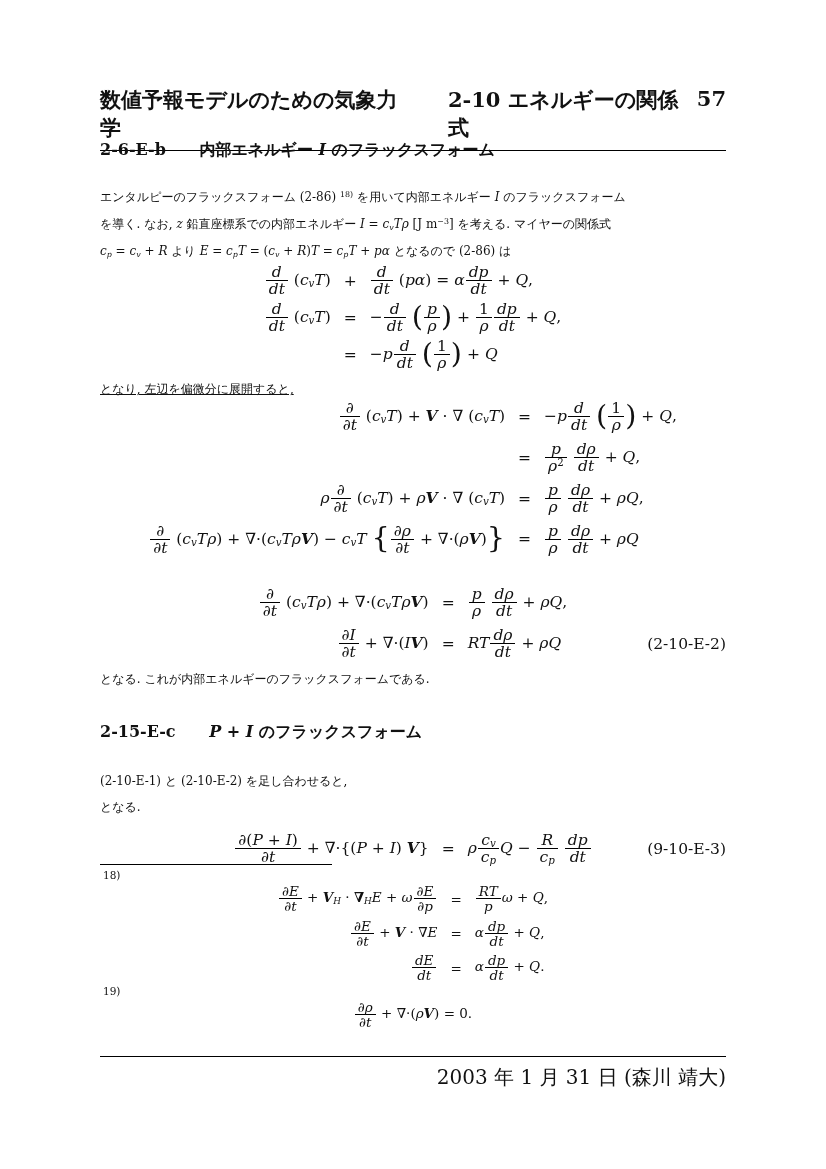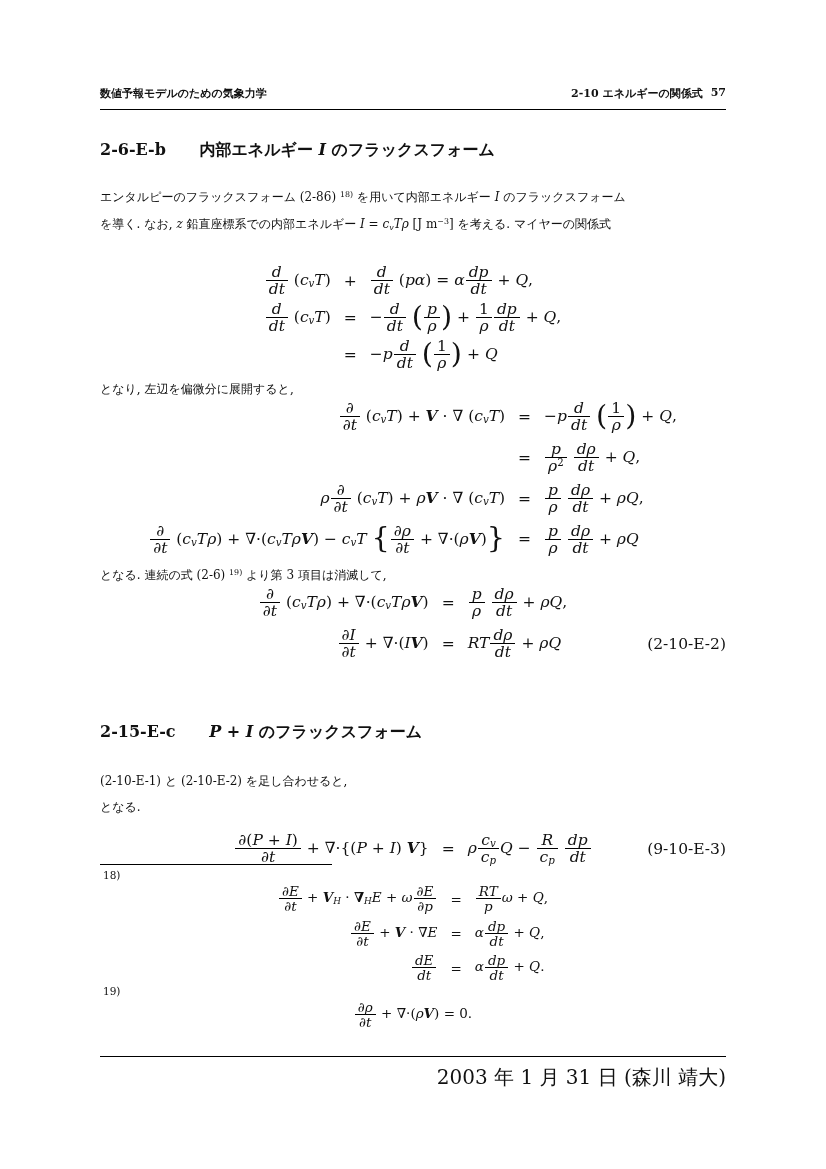--- a/index.html
+++ b/index.html
@@ -14,21 +14,21 @@
     overflow: hidden;
   }
   .abs { position: absolute; left: 100px; right: 100px; }
 
   
   .hdr {
     display: flex;
     justify-content: space-between;
     align-items: baseline;
     font-weight: bold;
-    font-size: 11px;
+    font-size: 21px;
     border-bottom: 1.6px solid #000;
     padding-bottom: 8px;
   }
   .hdr .rgt { display: flex; gap: 8px; margin-left: 41px; }
 
   
   .shead { font-weight: bold; font-size: 16px; }
   .shead .slabel { display: inline-block; margin-right: 28px; font-style: normal; }
 
   
@@ -83,41 +83,42 @@
   </div>
 
   <div class="abs shead" style="top:140px;">
     <span class="slabel">2-6-E-b</span>
     <span>内部エネルギー <i>I</i> のフラックスフォーム</span>
   </div>
 
   <div class="abs btxt" style="top:184px;">
     <div>エンタルピーのフラックスフォーム (2-86) <sup>18)</sup> を用いて内部エネルギー <i>I</i> のフラックスフォーム</div>
     <div>を導く. なお, <i>z</i> 鉛直座標系での内部エネルギー <i>I</i> = <i>c</i><sub><i>v</i></sub><i>T</i><i>ρ</i> [<span class="up">J m</span><sup>−3</sup>] を考える. マイヤーの関係式</div>
+    <div><i>c</i><sub><i>p</i></sub> = <i>c</i><sub><i>v</i></sub> + <i>R</i> より <i>E</i> = <i>c</i><sub><i>p</i></sub><i>T</i> = (<i>c</i><sub><i>v</i></sub> + <i>R</i>)<i>T</i> = <i>c</i><sub><i>p</i></sub><i>T</i> + <i>p</i><i>α</i> となるので (2-86) は</div>
   </div>
 
   <div class="abs eq g3" style="top:264px;">
       <span class="sp"></span>
       <span class="el"><span class="fr"><span class="nu"><i>d</i></span><span class="de"><i>d</i><i>t</i></span></span> (<i>c</i><sub><i>v</i></sub><i>T</i>)</span>
       <span class="em">+</span>
       <span class="er"><span class="fr"><span class="nu"><i>d</i></span><span class="de"><i>d</i><i>t</i></span></span> (<i>p</i><i>α</i>) = <i>α</i><span class="fr"><span class="nu"><i>d</i><i>p</i></span><span class="de"><i>d</i><i>t</i></span></span> + <i>Q</i>,</span>
       <span class="tg"></span>
       <span class="sp"></span>
       <span class="el"><span class="fr"><span class="nu"><i>d</i></span><span class="de"><i>d</i><i>t</i></span></span> (<i>c</i><sub><i>v</i></sub><i>T</i>)</span>
       <span class="em">=</span>
       <span class="er">−<span class="fr"><span class="nu"><i>d</i></span><span class="de"><i>d</i><i>t</i></span></span> <span class="bigd">(</span><span class="fr"><span class="nu"><i>p</i></span><span class="de"><i>ρ</i></span></span><span class="bigd">)</span> + <span class="fr"><span class="nu">1</span><span class="de"><i>ρ</i></span></span><span class="fr"><span class="nu"><i>d</i><i>p</i></span><span class="de"><i>d</i><i>t</i></span></span> + <i>Q</i>,</span>
       <span class="tg"></span>
       <span class="sp"></span>
       <span class="el"></span>
       <span class="em">=</span>
       <span class="er">−<i>p</i><span class="fr"><span class="nu"><i>d</i></span><span class="de"><i>d</i><i>t</i></span></span> <span class="bigd">(</span><span class="fr"><span class="nu">1</span><span class="de"><i>ρ</i></span></span><span class="bigd">)</span> + <i>Q</i></span>
       <span class="tg"></span>
     </div>
 
-  <div class="abs btxt" style="top:376px;">となり, 左辺を偏微分に展開すると,</div>
+  <div class="abs btxt" style="top:376px;text-decoration:underline;">となり, 左辺を偏微分に展開すると,</div>
 
   <div class="abs eq g7" style="top:400px;">
       <span class="sp"></span>
       <span class="el"><span class="fr"><span class="nu"><i>∂</i></span><span class="de"><i>∂</i><i>t</i></span></span> (<i>c</i><sub><i>v</i></sub><i>T</i>) + <span class="vec">V</span> · ∇ (<i>c</i><sub><i>v</i></sub><i>T</i>)</span>
       <span class="em">=</span>
       <span class="er">−<i>p</i><span class="fr"><span class="nu"><i>d</i></span><span class="de"><i>d</i><i>t</i></span></span> <span class="bigd">(</span><span class="fr"><span class="nu">1</span><span class="de"><i>ρ</i></span></span><span class="bigd">)</span> + <i>Q</i>,</span>
       <span class="tg"></span>
       <span class="sp"></span>
       <span class="el"></span>
       <span class="em">=</span>
@@ -128,35 +129,35 @@
       <span class="em">=</span>
       <span class="er"><span class="fr"><span class="nu"><i>p</i></span><span class="de"><i>ρ</i></span></span> <span class="fr"><span class="nu"><i>d</i><i>ρ</i></span><span class="de"><i>d</i><i>t</i></span></span> + <i>ρ</i><i>Q</i>,</span>
       <span class="tg"></span>
       <span class="sp"></span>
       <span class="el"><span class="fr"><span class="nu"><i>∂</i></span><span class="de"><i>∂</i><i>t</i></span></span> (<i>c</i><sub><i>v</i></sub><i>T</i><i>ρ</i>) + ∇·(<i>c</i><sub><i>v</i></sub><i>T</i><i>ρ</i><span class="vec">V</span>) − <i>c</i><sub><i>v</i></sub><i>T</i> <span class="bigd">{</span><span class="fr"><span class="nu"><i>∂</i><i>ρ</i></span><span class="de"><i>∂</i><i>t</i></span></span> + ∇·(<i>ρ</i><span class="vec">V</span>)<span class="bigd">}</span></span>
       <span class="em">=</span>
       <span class="er"><span class="fr"><span class="nu"><i>p</i></span><span class="de"><i>ρ</i></span></span> <span class="fr"><span class="nu"><i>d</i><i>ρ</i></span><span class="de"><i>d</i><i>t</i></span></span> + <i>ρ</i><i>Q</i></span>
       <span class="tg"></span>
     </div>
 
-  <div class="abs btxt" style="top:562px;">となる. 連続の式 (2-6) <sup>19)</sup> より第 3 項目は消滅して,</div>
 
   <div class="abs eq g7" style="top:586px;">
       <span class="sp"></span>
       <span class="el"><span class="fr"><span class="nu"><i>∂</i></span><span class="de"><i>∂</i><i>t</i></span></span> (<i>c</i><sub><i>v</i></sub><i>T</i><i>ρ</i>) + ∇·(<i>c</i><sub><i>v</i></sub><i>T</i><i>ρ</i><span class="vec">V</span>)</span>
       <span class="em">=</span>
       <span class="er"><span class="fr"><span class="nu"><i>p</i></span><span class="de"><i>ρ</i></span></span> <span class="fr"><span class="nu"><i>d</i><i>ρ</i></span><span class="de"><i>d</i><i>t</i></span></span> + <i>ρ</i><i>Q</i>,</span>
       <span class="tg"></span>
       <span class="sp"></span>
       <span class="el"><span class="fr"><span class="nu"><i>∂</i><i>I</i></span><span class="de"><i>∂</i><i>t</i></span></span> + ∇·(<i>I</i><span class="vec">V</span>)</span>
       <span class="em">=</span>
       <span class="er"><i>R</i><i>T</i><span class="fr"><span class="nu"><i>d</i><i>ρ</i></span><span class="de"><i>d</i><i>t</i></span></span> + <i>ρ</i><i>Q</i></span>
       <span class="tg">(2-10-E-2)</span>
     </div>
 
+  <div class="abs btxt" style="top:666px;">となる. これが内部エネルギーのフラックスフォームである.</div>
 
   <div class="abs shead" style="top:722px;">
     <span class="slabel">2-15-E-c</span>
     <span><i>P</i> + <i>I</i> のフラックスフォーム</span>
   </div>
 
   <div class="abs btxt" style="top:768px;"><span class="up">(2-10-E-1)</span> と <span class="up">(2-10-E-2)</span> を足し合わせると,</div>
 
   <div class="abs eq" style="top:832px;">
       <span class="sp"></span>

